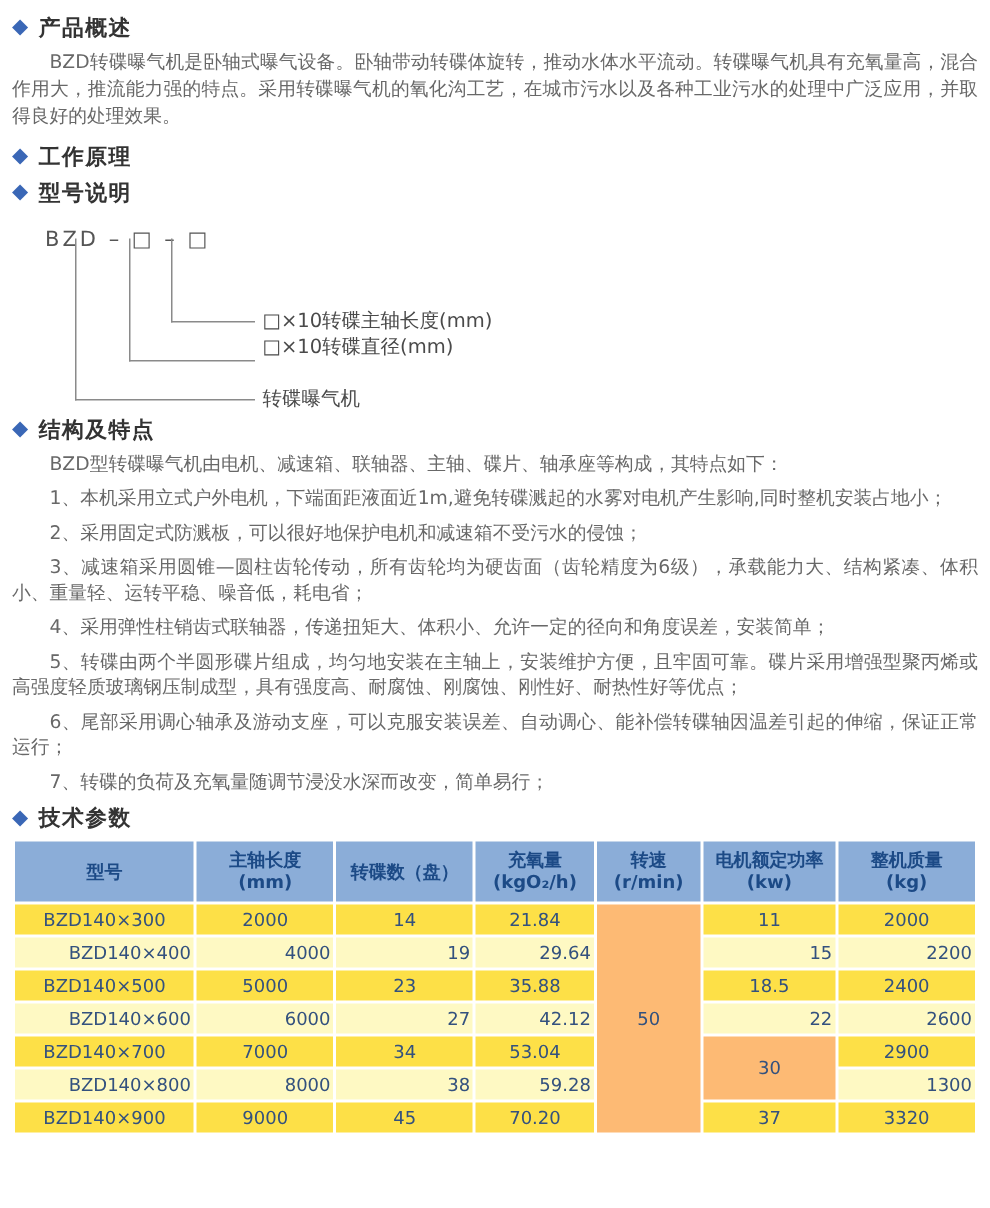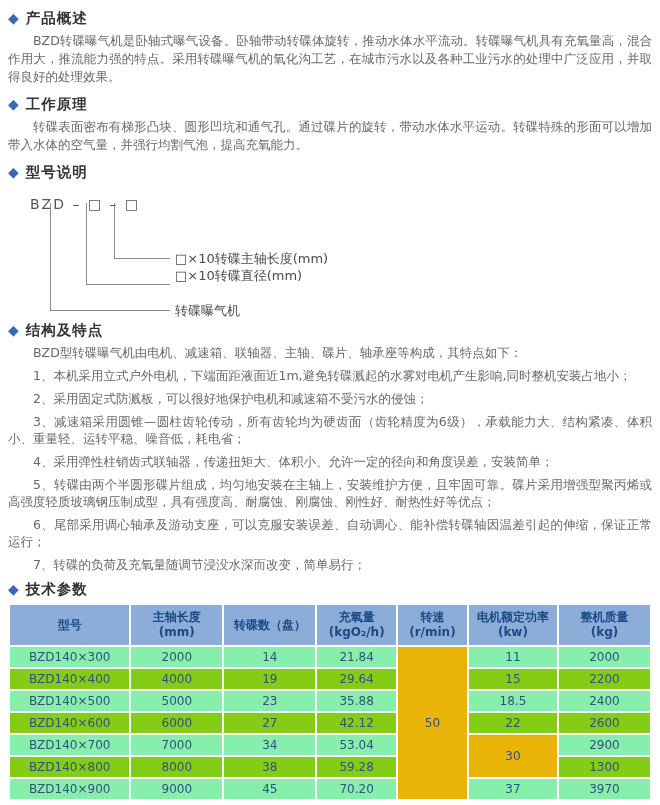--- a/index.html
+++ b/index.html
@@ -94,40 +94,39 @@
     height:40px;
   }
   table.specs td {
     font-size:12px;
     color:#33517e;
     text-align:center;
     vertical-align:middle;
     height:20px;
     padding:1px 2px;
   }
-  tr.r-odd  td { background:#86efac; }
-  tr.r-even td { background:#84cc16; }
-  table.specs td.merged { background:#eab308; }
+  tr.r-odd  td { background:#fde047; }
+  tr.r-even td { background:#fef9c3;text-align:right; }
+  table.specs td.merged { background:#fdba74; }
 </style>
 </head>
 <body>
 
 <div class="page">
 
   <div class="sec-head">
     <span class="diamond">◆</span>
     <span class="sec-title">产品概述</span>
   </div>
   <p class="para">BZD转碟曝气机是卧轴式曝气设备。卧轴带动转碟体旋转，推动水体水平流动。转碟曝气机具有充氧量高，混合作用大，推流能力强的特点。采用转碟曝气机的氧化沟工艺，在城市污水以及各种工业污水的处理中广泛应用，并取得良好的处理效果。</p>
 
   <div class="sec-head">
     <span class="diamond">◆</span>
     <span class="sec-title">工作原理</span>
   </div>
-  <p class="para">转碟表面密布有梯形凸块、圆形凹坑和通气孔。通过碟片的旋转，带动水体水平运动。转碟特殊的形面可以增加带入水体的空气量，并强行均割气泡，提高充氧能力。</p>
 
   <div class="sec-head">
     <span class="diamond">◆</span>
     <span class="sec-title">型号说明</span>
   </div>
   <div class="diagram">
     <div class="formula">BZD – □ – □</div>
     <div class="conn conn-shaft"></div>
     <div class="conn conn-diam"></div>
     <div class="conn conn-name"></div>
@@ -242,18 +241,18 @@
         <td>38</td>
         <td>59.28</td>
         <td>1300</td>
       </tr>
       <tr class="r-odd">
         <td>BZD140×900</td>
         <td>9000</td>
         <td>45</td>
         <td>70.20</td>
         <td>37</td>
-        <td>3970</td>
+        <td>3320</td>
       </tr>
     </tbody>
   </table>
 
 </div>
 
 </body></html>

